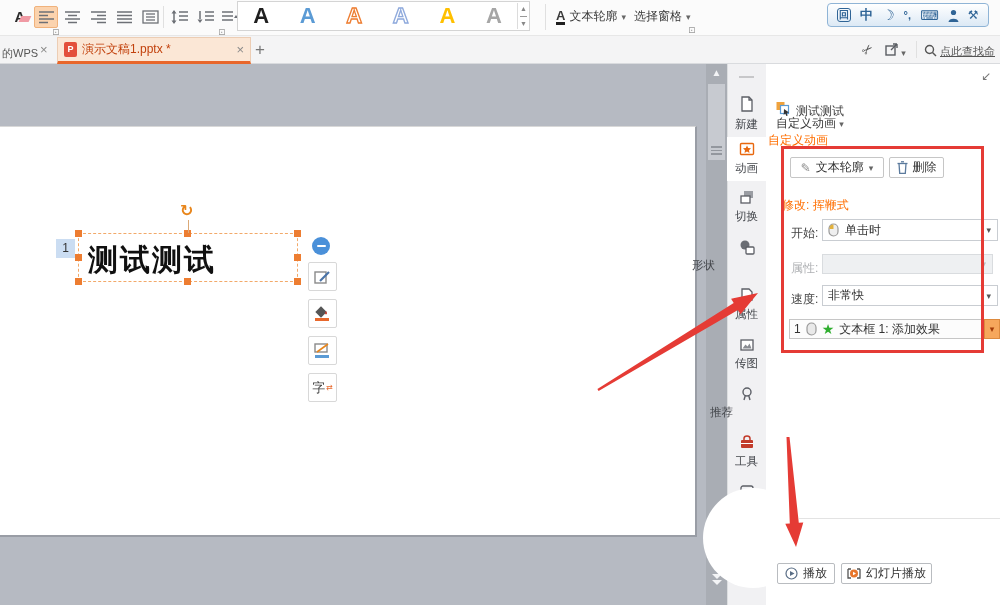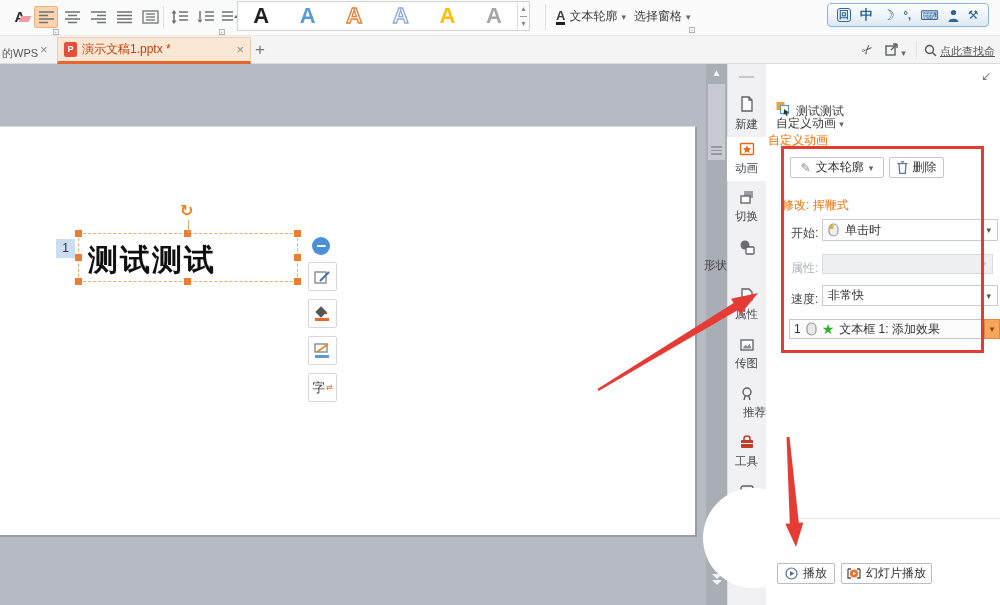--- a/index.html
+++ b/index.html
@@ -342,40 +342,40 @@
   <div class="abs sicon" style="top:189px;"><svg width="16" height="16">
         <rect x="5" y="2" width="9" height="7" fill="#9a9da3"></rect>
         <rect x="2" y="7" width="9" height="7" fill="#fff" stroke="#5c5f66" stroke-width="1.3"></rect>
       </svg></div>
   <div class="abs stlabel" style="left:727px;top:209px;">切换</div>
 
   <div class="abs sicon" style="top:239px;"><svg width="16" height="16">
         <circle cx="6" cy="6" r="4.5" fill="#6a6d73"></circle>
         <rect x="7" y="8" width="8" height="7" rx="1" fill="#fff" stroke="#5c5f66" stroke-width="1.3"></rect>
       </svg></div>
-  <div class="abs stlabel" style="left:684px;top:258px;margin-left:12px;">形状</div>
+  <div class="abs stlabel" style="left:684px;top:258px;">形状</div>
 
   <div class="abs sicon" style="top:288px;"><svg width="16" height="16">
         <path d="M3 1 h7 l3 3 v8 h-10 z" fill="#fff" stroke="#5c5f66" stroke-width="1.3"></path>
         <line x1="7" y1="14" x2="14" y2="7" stroke="#6a6d73" stroke-width="2"></line>
       </svg></div>
   <div class="abs stlabel" style="left:727px;top:307px;">属性</div>
 
   <div class="abs sicon" style="top:337px;"><svg width="16" height="16">
         <rect x="2" y="3" width="12" height="10" fill="#fff" stroke="#5c5f66" stroke-width="1.3"></rect>
         <path d="M3.5 11.5 L6.5 7.5 L8.5 9.5 L10.5 6.5 L12.5 11.5 Z" fill="#8a8d93"></path>
       </svg></div>
   <div class="abs stlabel" style="left:727px;top:356px;">传图</div>
 
   <div class="abs sicon" style="top:386px;"><svg width="16" height="16">
         <circle cx="8" cy="6" r="4" fill="none" stroke="#5c5f66" stroke-width="1.4"></circle>
         <line x1="6.3" y1="9.5" x2="5" y2="14" stroke="#5c5f66" stroke-width="1.4"></line>
         <line x1="9.7" y1="9.5" x2="11" y2="14" stroke="#5c5f66" stroke-width="1.4"></line>
       </svg></div>
-  <div class="abs stlabel" style="left:735px;top:405px;">推荐</div>
+  <div class="abs stlabel" style="left:702px;top:405px;">推荐</div>
 
   <div class="abs sicon" style="top:434px;"><svg width="16" height="16">
         <path d="M5 6 v-1.5 a3 2.5 0 0 1 6 0 V6" fill="none" stroke="#c23b2a" stroke-width="1.5"></path>
         <rect x="2" y="6" width="12" height="8" rx="1" fill="#c23b2a"></rect>
         <line x1="2" y1="9.5" x2="14" y2="9.5" stroke="#fff" stroke-width="1"></line>
       </svg></div>
   <div class="abs stlabel" style="left:727px;top:454px;">工具</div>
 
   <div class="abs sicon" style="top:484px;"><svg width="16" height="16">
         <rect x="2" y="2" width="12" height="12" rx="2" fill="none" stroke="#5c5f66" stroke-width="1.3"></rect>

